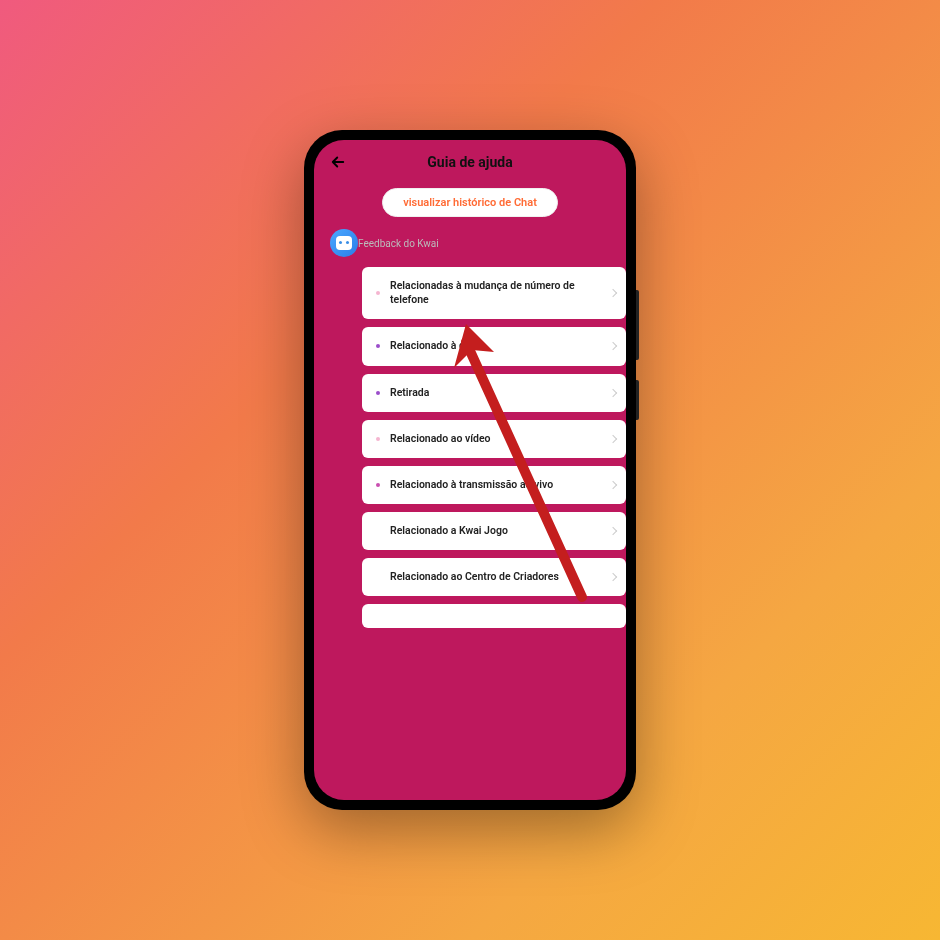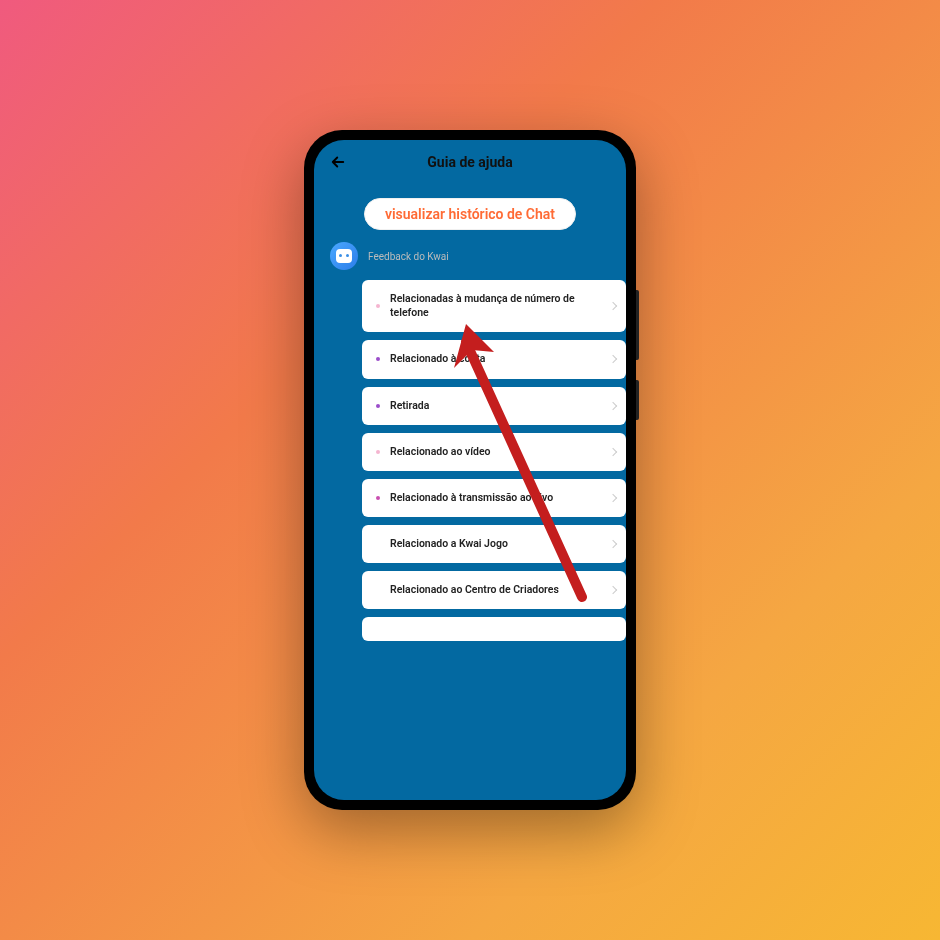--- a/index.html
+++ b/index.html
@@ -40,21 +40,21 @@
       right: -3px;
       top: 250px;
       width: 3px;
       height: 40px;
       background: #222;
       border-radius: 0 2px 2px 0;
     }
     .screen {
       width: 100%;
       height: 100%;
-      background: #0369a1;
+      background: #be185d;
       border-radius: 30px;
       overflow: hidden;
       position: relative;
     }
     .header {
       display: flex;
       align-items: center;
       padding: 12px 14px 10px;
       position: relative;
     }
@@ -73,36 +73,36 @@
       position: absolute;
       left: 0;
       right: 0;
       text-align: center;
       font-size: 14px;
       font-weight: 700;
       color: #111;
       pointer-events: none;
     }
     .history-btn {
-      margin: 16px auto 12px;
+      margin: 6px auto 12px;
       padding: 7px 20px;
       background: #fff;
       border: 1px solid #f0f0f0;
       border-radius: 18px;
-      font-size: 14px;
+      font-size: 11px;
       font-weight: 600;
       color: #ff6b35;
       display: block;
       width: fit-content;
     }
     .bot-row {
       display: flex;
       align-items: center;
       padding: 0 16px 10px;
-      gap: 10px;
+      gap: 0;
     }
     .bot-icon {
       width: 28px;
       height: 28px;
       border-radius: 50%;
       background: linear-gradient(135deg, #4aa8ff, #2b7de9);
       display: flex;
       align-items: center;
       justify-content: center;
       flex-shrink: 0;

